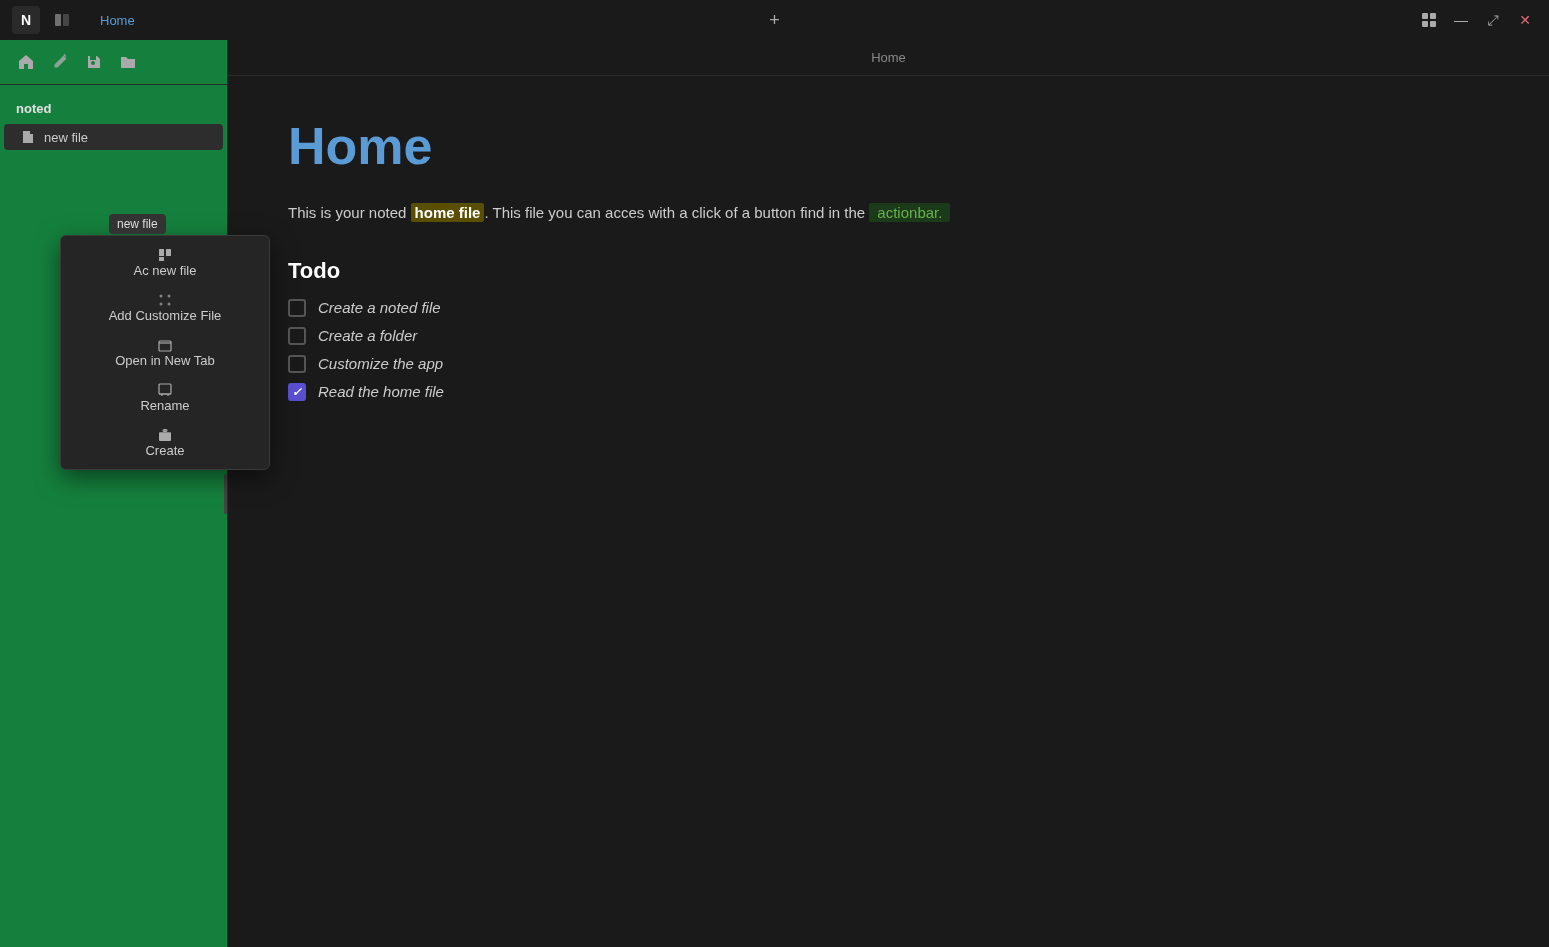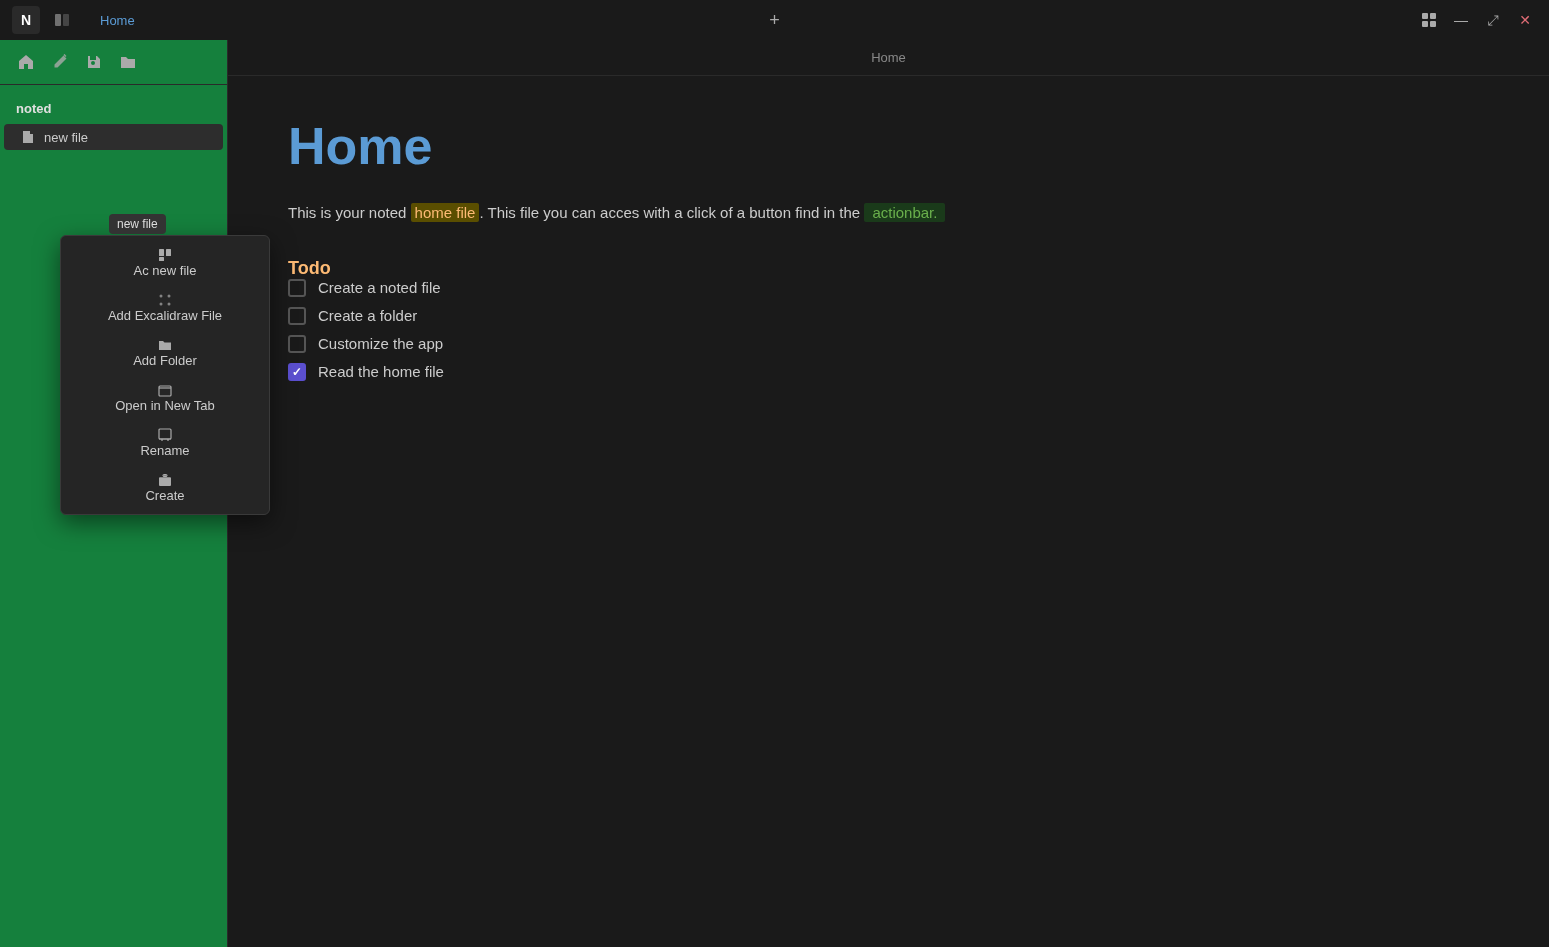--- a/index.html
+++ b/index.html
@@ -208,42 +208,44 @@
     }
 
     .page-description {
       font-size: 15px;
       color: #ccc;
       line-height: 1.7;
       margin-bottom: 32px;
     }
     .highlight-yellow {
       background: #5a4e00;
-      color: #fdba74;
+      color: #ffffff;
       padding: 1px 4px;
       border-radius: 2px;
+      font-weight: bold;
     }
     .highlight-green {
       background: #1a3a1a;
       color: #6ab04c;
       padding: 1px 8px;
       border-radius: 2px;
     }
 
     .todo-title {
-      font-size: 18px;
+      font-size: 22px;
       font-weight: 700;
-      color: #fdba74;
-      margin-bottom: 0;
+      color: #ffffff;
+      margin-bottom: 15px;
     }
 
     .todo-list {
       display: flex;
       flex-direction: column;
       gap: 10px;
+      font-style: italic;
     }
     .todo-item {
       display: flex;
       align-items: center;
       gap: 12px;
       font-size: 15px;
       color: #ccc;
     }
     .todo-checkbox {
       width: 18px; height: 18px;
@@ -363,31 +365,23 @@
 
       <div class="context-menu-item">
         <div class="context-menu-icon">
           <svg width="14" height="14" viewBox="0 0 14 14" fill="currentColor" opacity="0.7">
             <circle cx="3" cy="3" r="1.5"></circle>
             <circle cx="11" cy="3" r="1.5"></circle>
             <circle cx="3" cy="11" r="1.5"></circle>
             <circle cx="11" cy="11" r="1.5"></circle>
           </svg>
         </div>
-        <span>Add Excalidraw File</span>
-      </div>
-
-      <div class="context-menu-item">
-        <div class="context-menu-icon">
-          <svg width="14" height="14" viewBox="0 0 14 14" fill="currentColor">
-            <path d="M1 3h4l1.5 1.5H13V12H1V3z"></path>
-          </svg>
-        </div>
-        <span>Add Folder</span>
-      </div>
+        <span>Add Customize File</span>
+      </div>
+
 
       <div class="context-menu-item">
         <div class="context-menu-icon">
           <svg width="14" height="14" viewBox="0 0 14 14" fill="currentColor">
             <rect x="1" y="3" width="12" height="10" rx="1" fill="none" stroke="currentColor" stroke-width="1.2"></rect>
             <path d="M1 5h12" stroke="currentColor" stroke-width="1.2"></path>
           </svg>
         </div>
         <span>Open in New Tab</span>
       </div>

